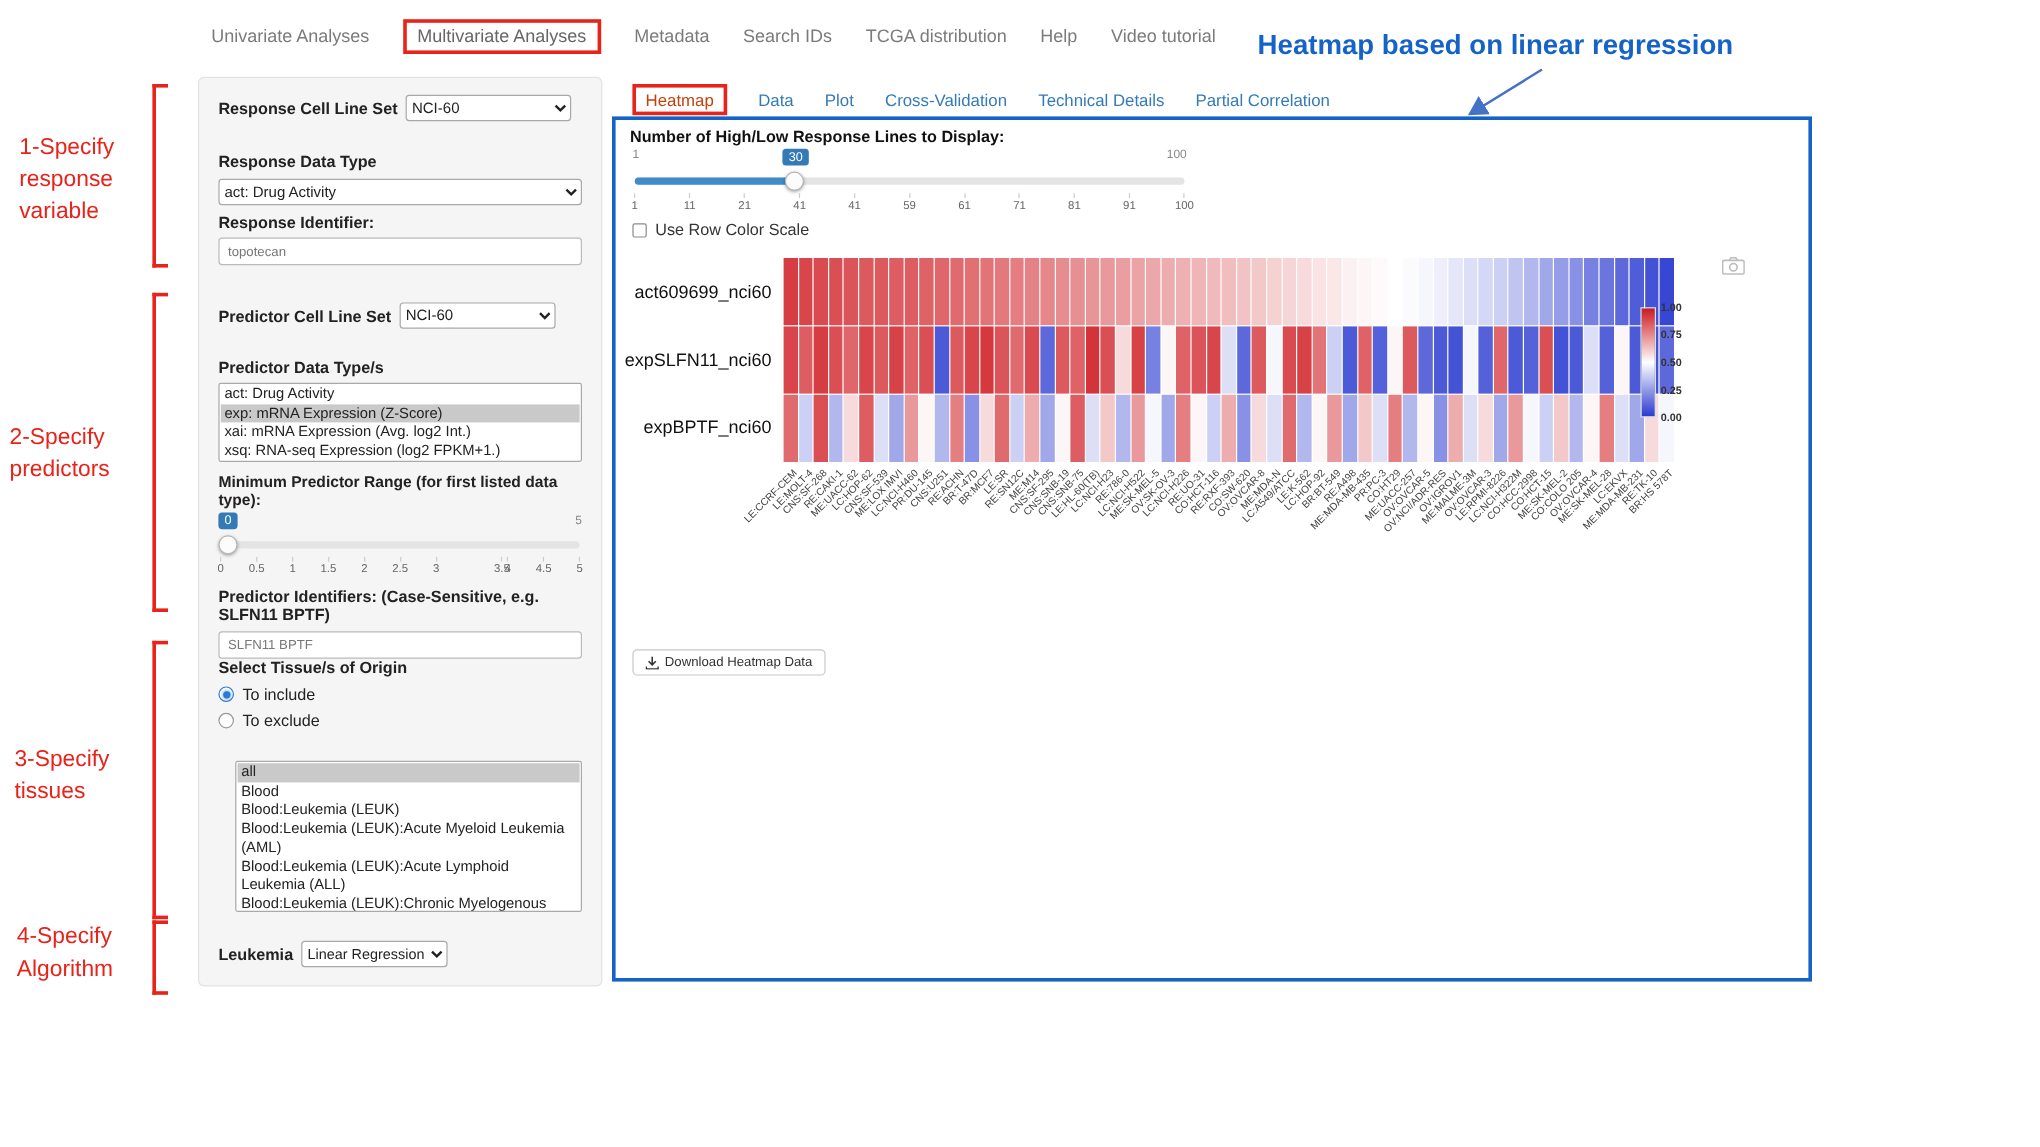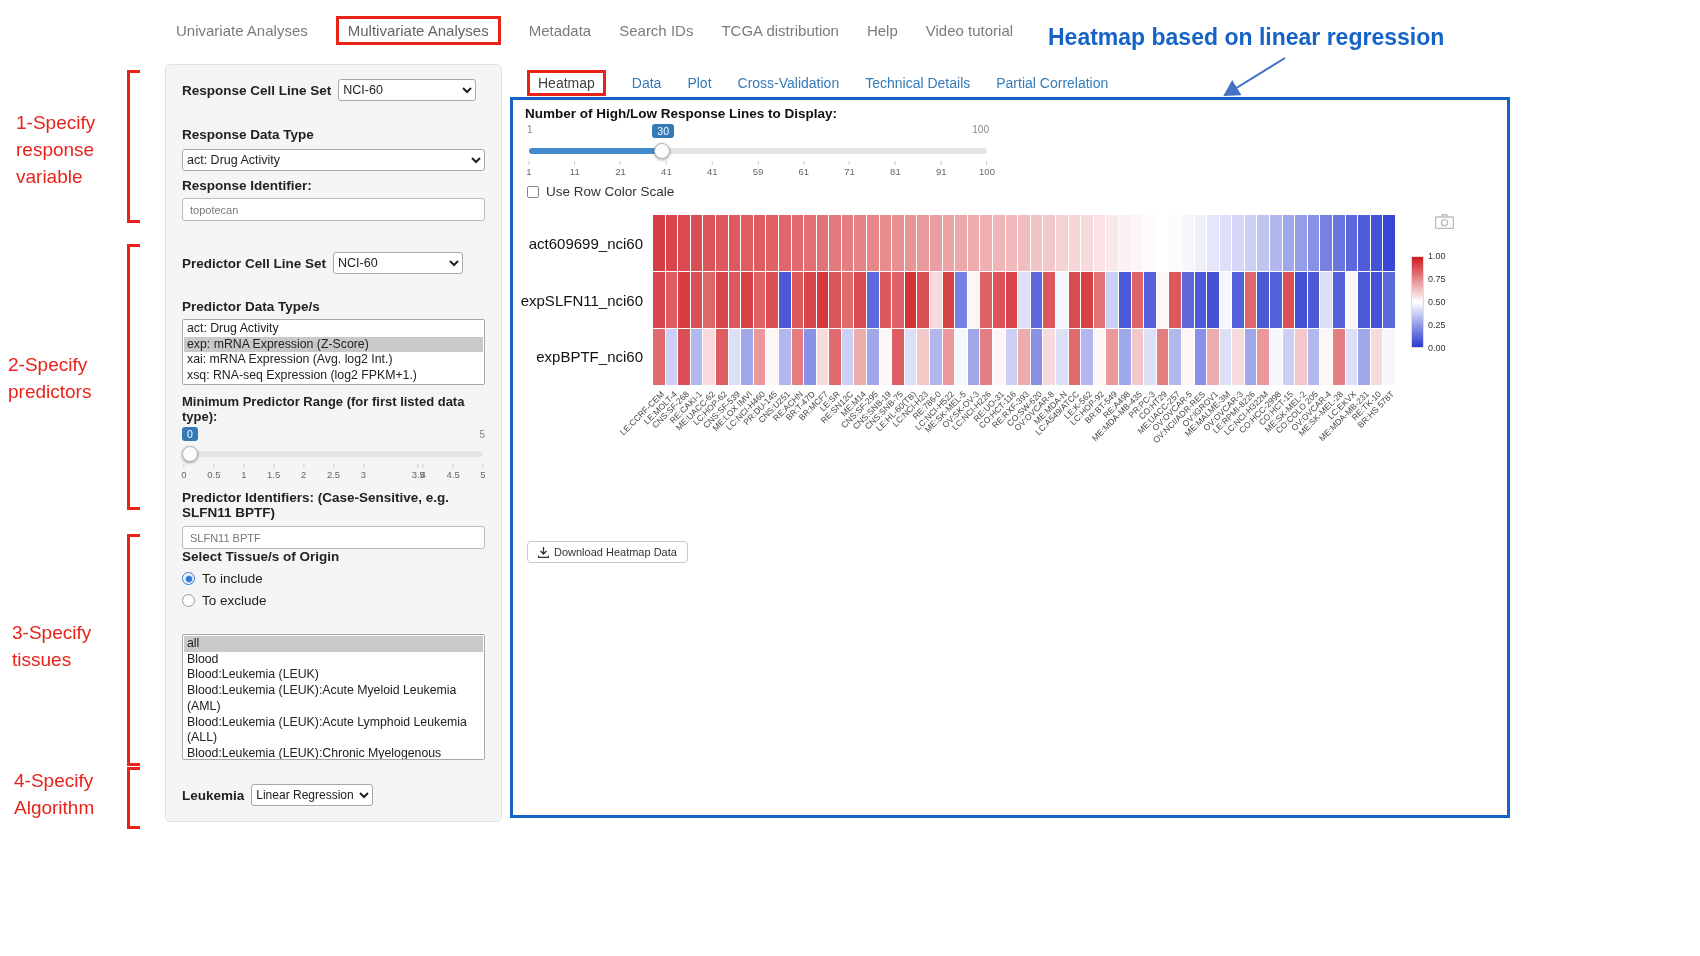--- a/index.html
+++ b/index.html
@@ -51,42 +51,42 @@
   .radio-row { display:flex; align-items:center; gap:7px; font-size:13.5px; color:#222; margin-top:7px; cursor:pointer; }
   .radio { width:13px; height:13px; border-radius:50%; border:1px solid #999; background:#fff; position:relative; }
   .radio.checked { border-color:#2e7bd6; }
   .radio.checked::after { content:""; position:absolute; left:2.5px; top:2.5px; width:6px; height:6px;
     border-radius:50%; background:#2e7bd6; box-shadow:0 0 3px #2e7bd6; }
   .checkbox { width:12px; height:12px; border:1.5px solid #8a8a8a; border-radius:2px; background:#fff; }
 
   
   .tabs { position:absolute; left:527px; top:70px; display:flex; gap:26px; align-items:center; font-size:14px; }
   .tab { color:#337ab7; cursor:pointer; white-space:nowrap; }
-  .tab-active { color:#404040; border:3px solid #e8231a; padding:2px 8px; background:#fff; }
+  .tab-active { color:#c2410c; border:3px solid #e8231a; padding:2px 8px; background:#fff; }
 
   
   .blue-box { position:absolute; left:510px; top:97px; width:1000px; height:721px;
     border:3px solid #1663c7; background:#fff; }
   .hm-slider-label { position:absolute; left:12px; top:6px; font-size:13.5px; font-weight:bold; color:#111; }
   .hm-slider { position:absolute; left:14px; top:24px; width:462px; height:58px; }
   .chk-row { position:absolute; left:14px; top:84px; display:flex; align-items:center; gap:7px;
     font-size:13.5px; color:#333; }
 
   .row-labels { position:absolute; left:8px; top:115px; width:130px; height:170px; display:flex; flex-direction:column; }
   .row-label { flex:1; display:flex; align-items:center; justify-content:flex-end; padding-right:8px;
     font-size:15px; color:#111; cursor:pointer; white-space:nowrap; }
   .hm-grid { position:absolute; left:140px; top:115px; width:742px; height:170px;
     display:grid; grid-auto-flow:column; gap:1px; background:#fff; }
   .hm-cell { width:100%; height:100%; }
   .col-labels { position:absolute; left:140px; top:287px; width:742px; height:105px; }
   .col-label { position:absolute; width:120px; text-align:right; font-size:8.5px; color:#444;
     transform:rotate(-45deg); transform-origin:100% 0; white-space:nowrap; cursor:pointer; }
 
   .camera-btn { position:absolute; left:922px; top:114px; cursor:pointer; opacity:.65; }
-  .legend { position:absolute; left:898px; top:156px; width:60px; height:92px; }
+  .legend { position:absolute; left:854px; top:156px; width:60px; height:92px;font-weight:bold; }
   .legend-bar { position:absolute; left:0; top:0; width:13px; height:92px; border:1px solid #ddd; }
   .legend-tick { position:absolute; left:17px; transform:translateY(-50%); font-size:9px; color:#333; }
 
   .hint { position:absolute; left:12px; top:398px; font-size:13.5px; color:#333; }
   .dl-btn { position:absolute; left:14px; top:441px; display:inline-flex; align-items:center; gap:5px;
     border:1px solid #c8c8c8; border-radius:4px; background:#fff; padding:4px 10px;
     font-size:11px; color:#333; cursor:pointer; font-family:inherit; }
 </style>
 </head>
 <body>
@@ -174,21 +174,21 @@
     <div class="fld-label" style="">Select Tissue/s of Origin</div>
     <div class="radio-row">
       <span class="radio checked"></span>
       <span>To include</span>
     </div>
     <div class="radio-row">
       <span class="radio"></span>
       <span>To exclude</span>
     </div>
 
-    <div class="listbox" style="margin-top:26px; height:126px;">
+    <div class="listbox" style="margin-top:26px; height:126px;margin-left:14px;">
         <div class="lb-option lb-selected">all</div>
         <div class="lb-option">Blood</div>
         <div class="lb-option">Blood:Leukemia (LEUK)</div>
         <div class="lb-option">Blood:Leukemia (LEUK):Acute Myeloid Leukemia (AML)</div>
         <div class="lb-option">Blood:Leukemia (LEUK):Acute Lymphoid Leukemia (ALL)</div>
         <div class="lb-option">Blood:Leukemia (LEUK):Chronic Myelogenous Leukemia (CML)</div>
       </div>
 
     <div class="inline-row" style="margin-top:24px;">
       <span class="fld-label">Leukemia</span>

